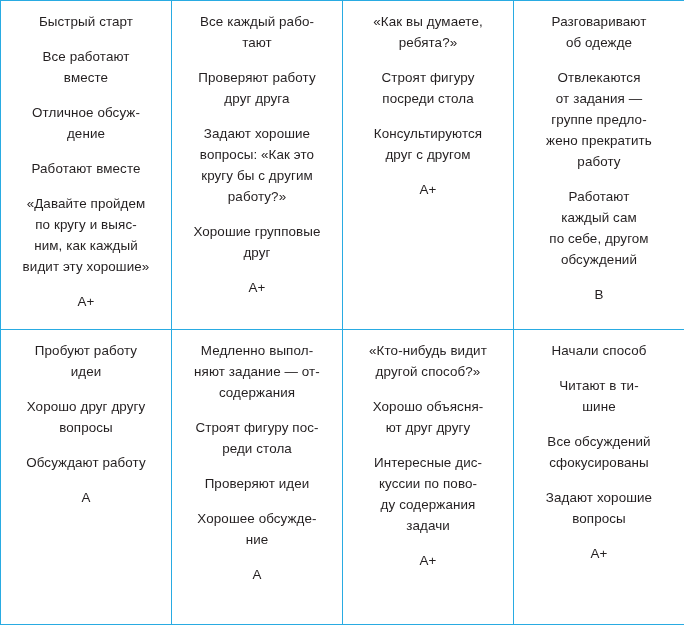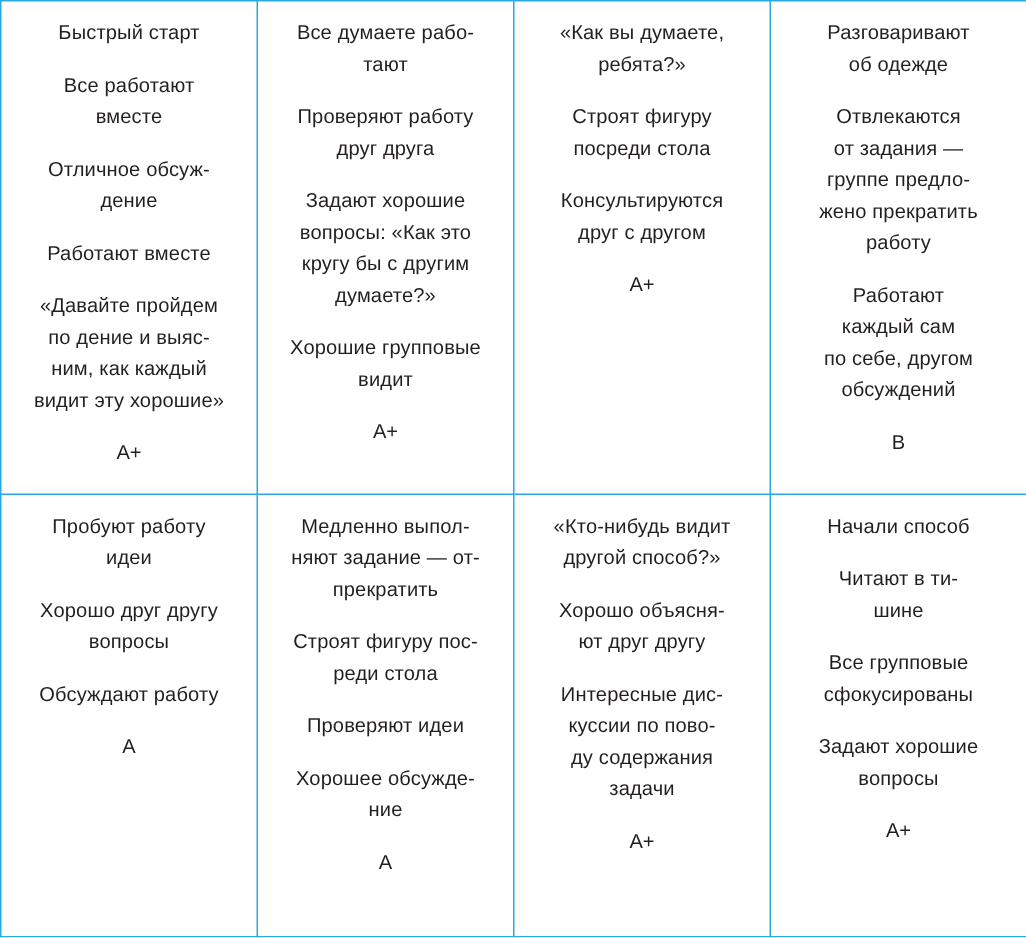--- a/index.html
+++ b/index.html
@@ -72,45 +72,45 @@
           </p>
           <p class="line para">
             <span>Отличное обсуж-</span><br>
             <span>дение</span>
           </p>
           <p class="line para">
             <span>Работают вместе</span>
           </p>
           <p class="line para">
             <span>«Давайте пройдем</span><br>
-            <span>по дение и выяс-</span><br>
+            <span>по кругу и выяс-</span><br>
             <span>ним, как каждый</span><br>
             <span>видит эту хорошие»</span>
           </p>
           <p class="grade">А+</p>
         </td>
 
         <td class="cell">
           <p class="line para">
-            <span>Все думаете рабо-</span><br>
+            <span>Все каждый рабо-</span><br>
             <span>тают</span>
           </p>
           <p class="line para">
             <span>Проверяют работу</span><br>
             <span>друг друга</span>
           </p>
           <p class="line para">
             <span>Задают хорошие</span><br>
             <span>вопросы: «Как это</span><br>
             <span>кругу бы с другим</span><br>
-            <span>думаете?»</span>
+            <span>работу?»</span>
           </p>
           <p class="line para">
             <span>Хорошие групповые</span><br>
-            <span>видит</span>
+            <span>друг</span>
           </p>
           <p class="grade">А+</p>
         </td>
 
         <td class="cell">
           <p class="line para">
             <span>«Как вы думаете,</span><br>
             <span>ребята?»</span>
           </p>
           <p class="line para">
@@ -159,21 +159,21 @@
           <p class="line para">
             <span>Обсуждают работу</span>
           </p>
           <p class="grade">А</p>
         </td>
 
         <td class="cell">
           <p class="line para">
             <span>Медленно выпол-</span><br>
             <span>няют задание — от-</span><br>
-            <span>прекратить</span>
+            <span>содержания</span>
           </p>
           <p class="line para">
             <span>Строят фигуру пос-</span><br>
             <span>реди стола</span>
           </p>
           <p class="line para">
             <span>Проверяют идеи</span>
           </p>
           <p class="line para">
             <span>Хорошее обсужде-</span><br>
@@ -202,21 +202,21 @@
 
         <td class="cell">
           <p class="line para">
             <span>Начали способ</span>
           </p>
           <p class="line para">
             <span>Читают в ти-</span><br>
             <span>шине</span>
           </p>
           <p class="line para">
-            <span>Все групповые</span><br>
+            <span>Все обсуждений</span><br>
             <span>сфокусированы</span>
           </p>
           <p class="line para">
             <span>Задают хорошие</span><br>
             <span>вопросы</span>
           </p>
           <p class="grade">А+</p>
         </td>
       </tr>
     </tbody>

